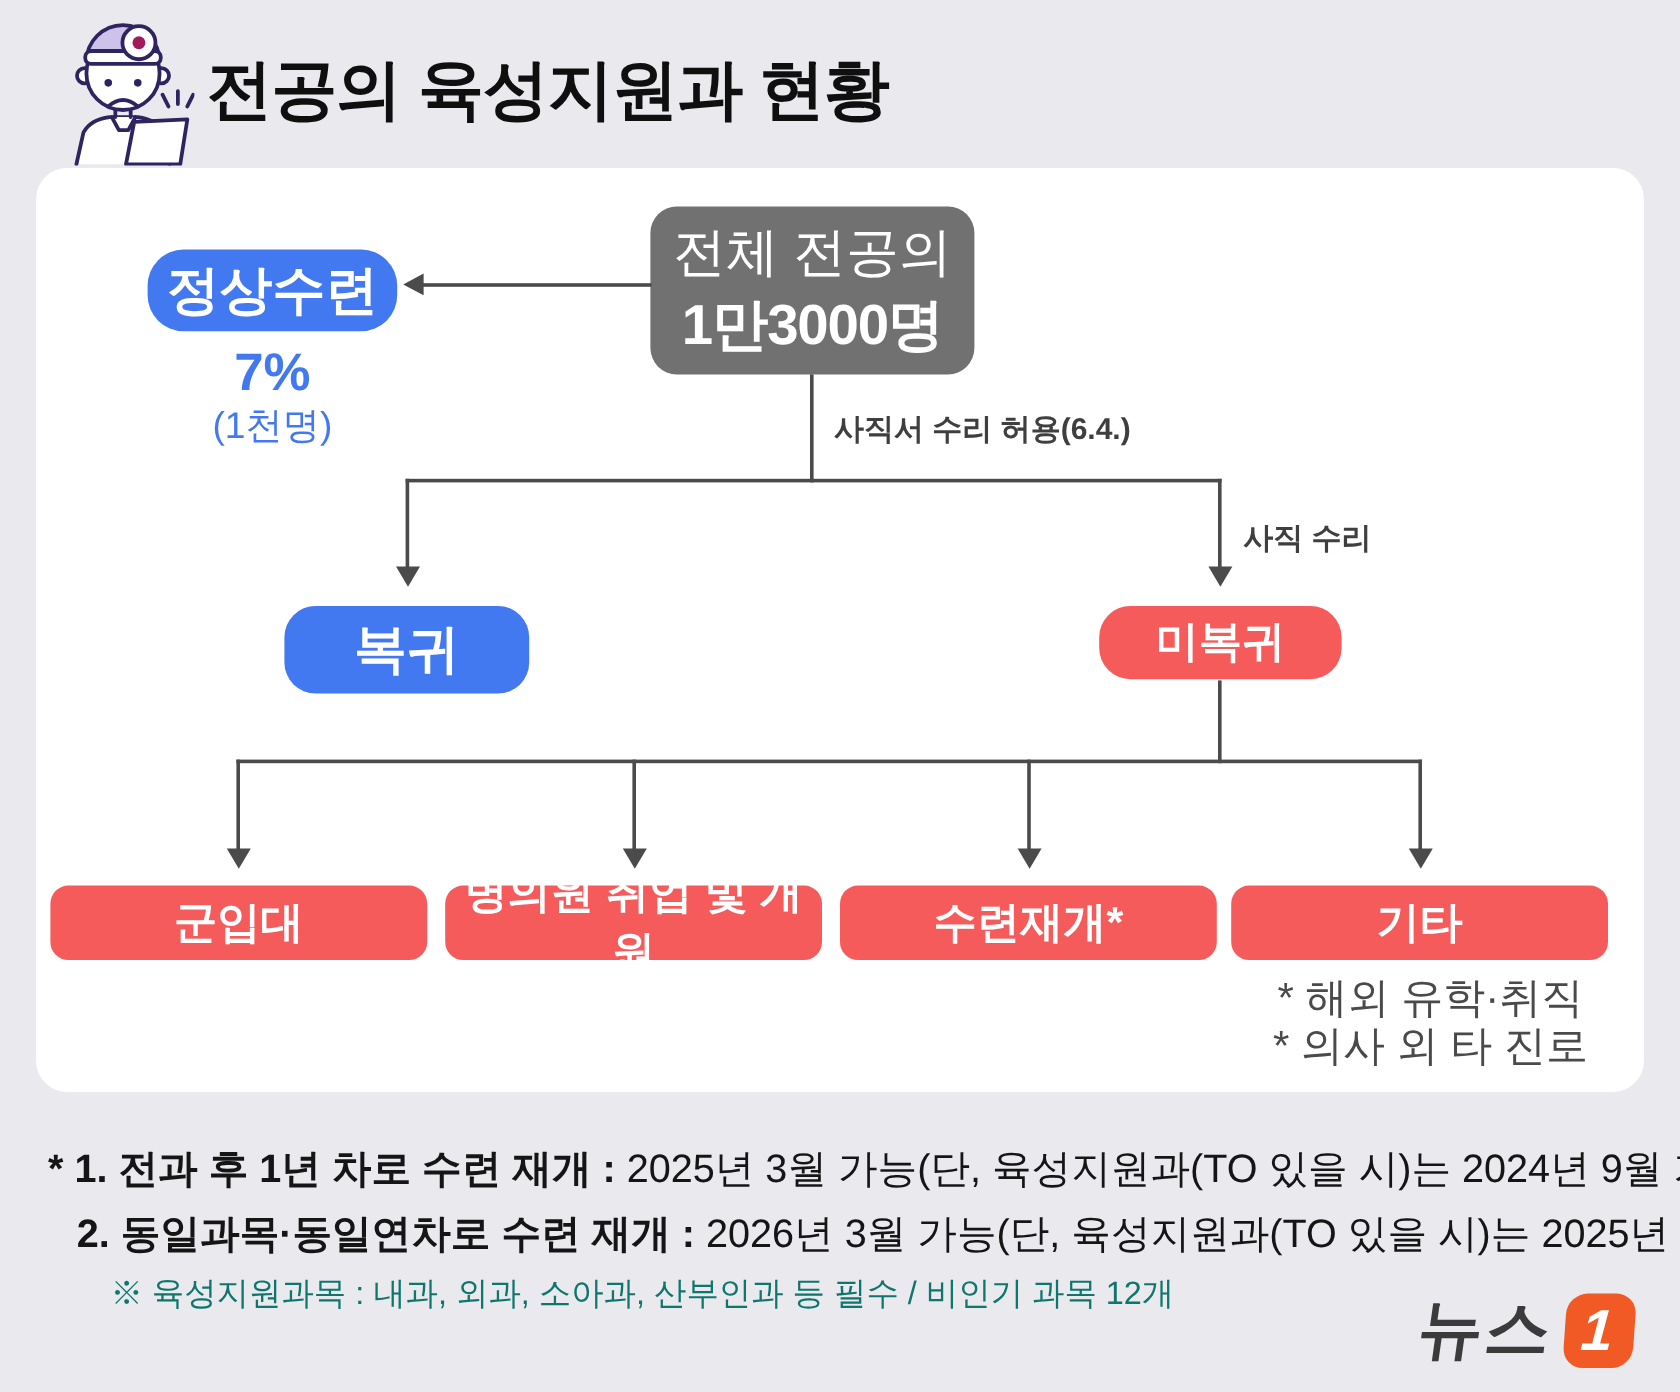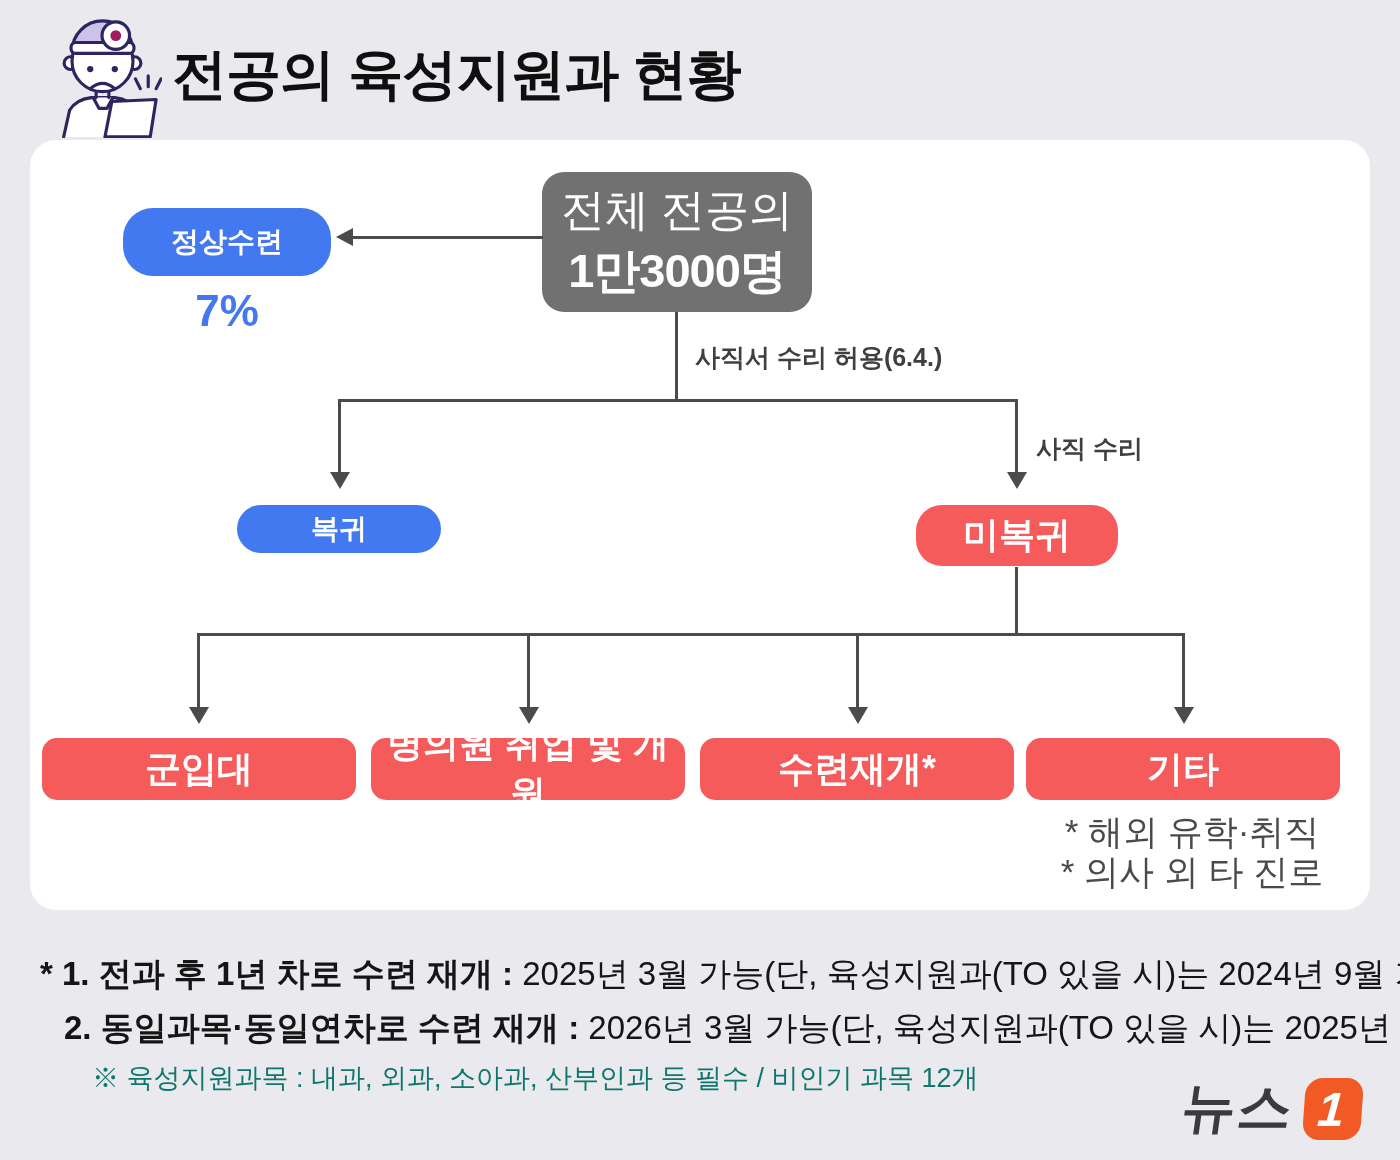--- a/index.html
+++ b/index.html
@@ -12,24 +12,24 @@
 
   .title{position:absolute;left:172px;top:38px;font-size:55px;font-weight:800;color:#0f0f0f;letter-spacing:-1px;}
   .doctor{position:absolute;left:44px;top:6px;}
 
   .panel{position:absolute;left:30px;top:140px;width:1340px;height:770px;background:var(--panel);border-radius:26px;}
 
   .node{position:absolute;display:flex;flex-direction:column;align-items:center;justify-content:center;color:#fff;text-align:center;}
   .node-gray{left:542px;top:172px;width:270px;height:140px;background:var(--gray);border-radius:22px;}
   .node-gray .l1{font-size:44px;font-weight:500;}
   .node-gray .l2{font-size:47px;font-weight:800;margin-top:0;letter-spacing:-1px;}
-  .node-blue{background:var(--blue);font-size:28px;font-weight:600;}
+  .node-blue{background:var(--blue);font-size:44px;font-weight:600;}
   .node-red{background:var(--red);font-size:36px;font-weight:600;}
   .nb-normal{left:123px;top:208px;width:208px;height:68px;border-radius:30px;}
-  .nb-return{left:237px;top:505px;width:204px;height:48px;border-radius:26px;}
+  .nb-return{left:237px;top:505px;width:204px;height:73px;border-radius:26px;}
   .nb-noreturn{left:916px;top:505px;width:202px;height:61px;border-radius:26px;}
   .outcome{top:738px;width:314px;height:62px;border-radius:15px;}
 
   .pct{position:absolute;left:123px;top:286px;width:208px;text-align:center;color:var(--blue);font-size:44px;font-weight:800;}
   .cnt{position:absolute;left:123px;top:334px;width:208px;text-align:center;color:var(--blue);font-size:31px;font-weight:500;}
 
   .hline,.vline{position:absolute;background:var(--line);}
   .edge-label{position:absolute;color:var(--label);font-size:25px;font-weight:700;white-space:nowrap;}
   .ah-down{position:absolute;width:0;height:0;border-left:10px solid transparent;border-right:10px solid transparent;border-top:17px solid var(--line);}
   .ah-left{position:absolute;width:0;height:0;border-top:9px solid transparent;border-bottom:9px solid transparent;border-right:17px solid var(--line);}
@@ -80,20 +80,21 @@
     <div class="l2">1만3000명</div>
   </div>
 
   <div class="hline" style="left:352px;top:236px;width:191px;height:3px;"></div>
   <div class="ah-left" style="left:336px;top:228px;"></div>
 
   <div class="node node-blue nb-normal">
     <span>정상수련</span>
   </div>
   <div class="pct">7%</div>
+  <div class="cnt">(1천명)</div>
 
   <div class="vline" style="left:675px;top:312px;width:3px;height:90px;"></div>
   <div class="edge-label" style="left:695px;top:341px;">사직서 수리 허용(6.4.)</div>
 
   <div class="hline" style="left:338px;top:399px;width:680px;height:3px;"></div>
 
   <div class="vline" style="left:338px;top:399px;width:3px;height:74px;"></div>
   <div class="ah-down" style="left:330px;top:472px;"></div>
 
   <div class="vline" style="left:1015px;top:399px;width:3px;height:74px;"></div>

